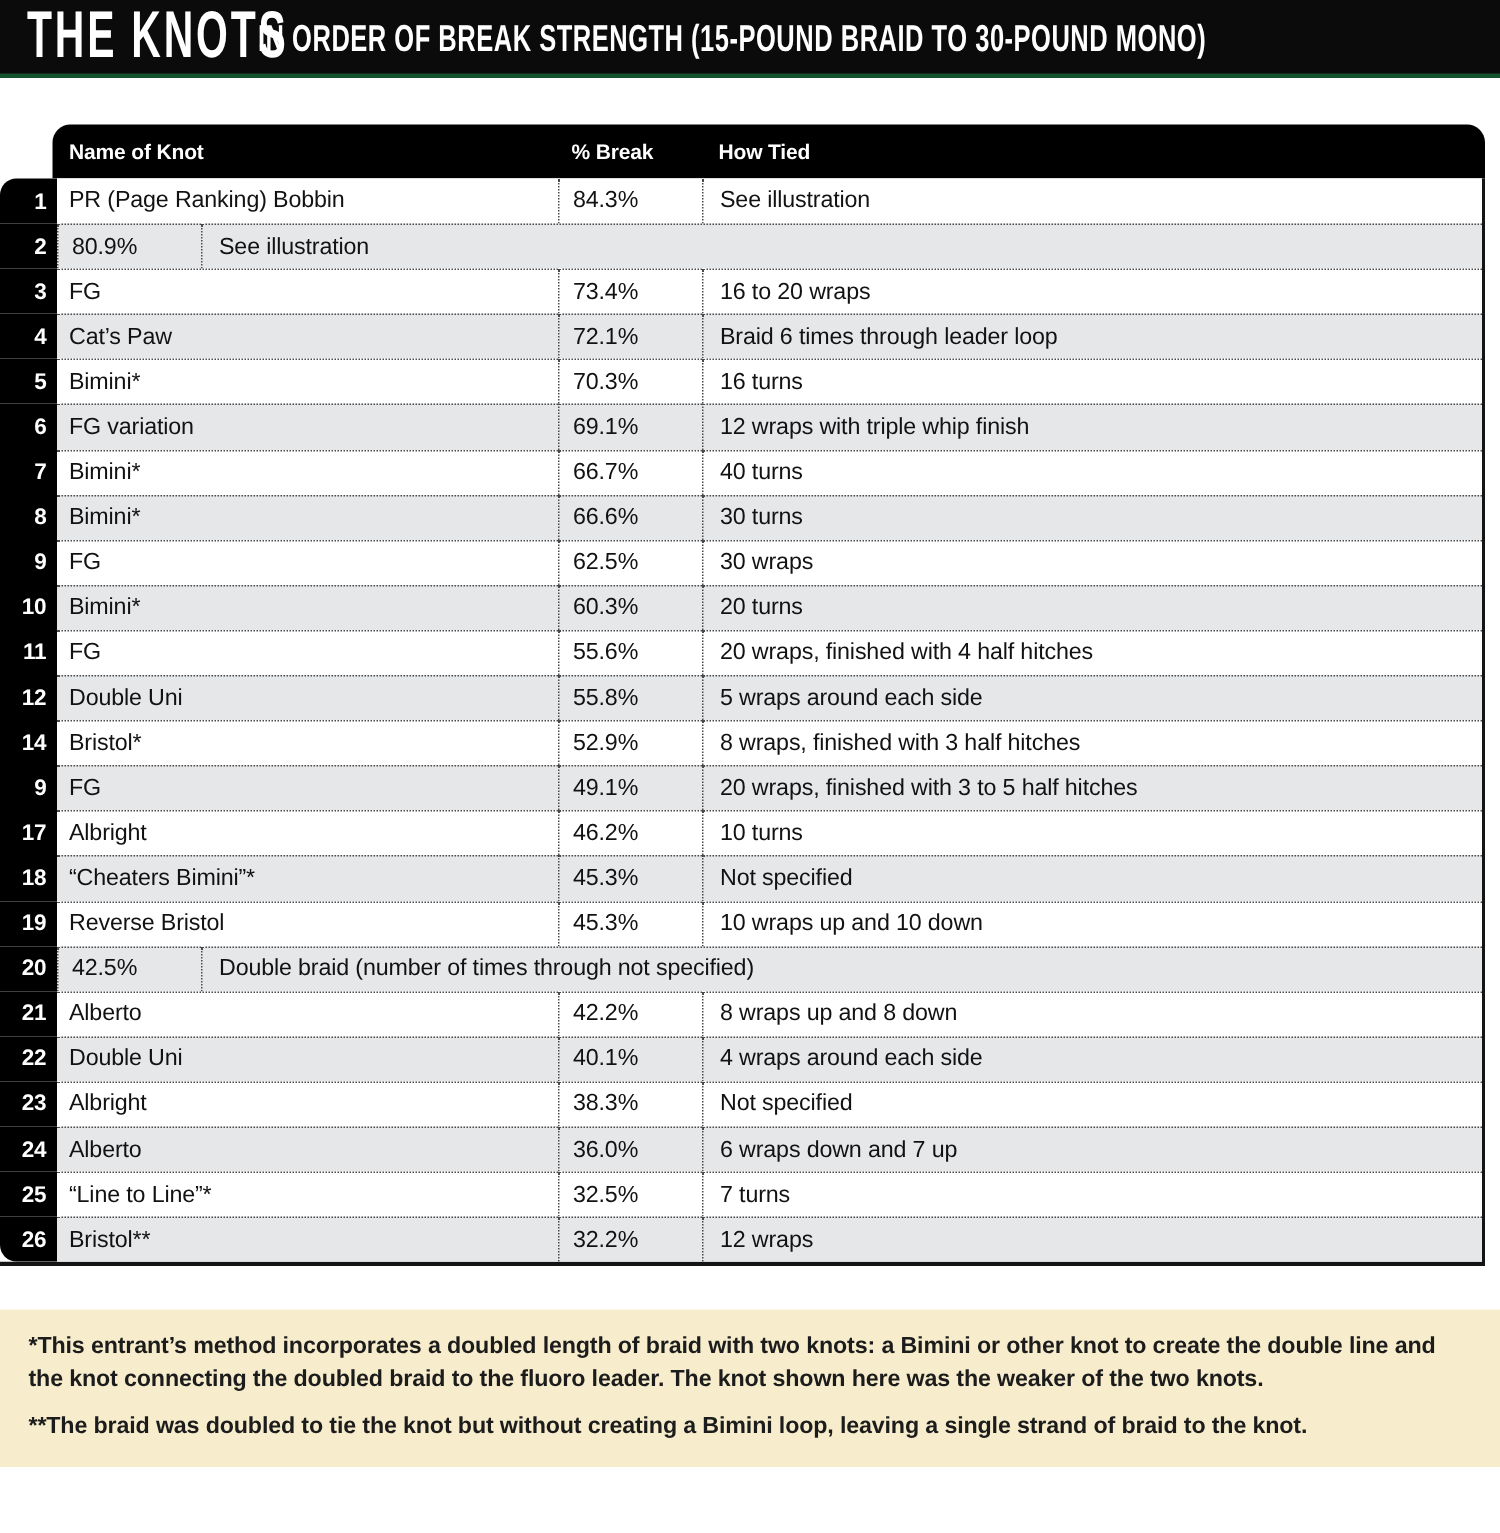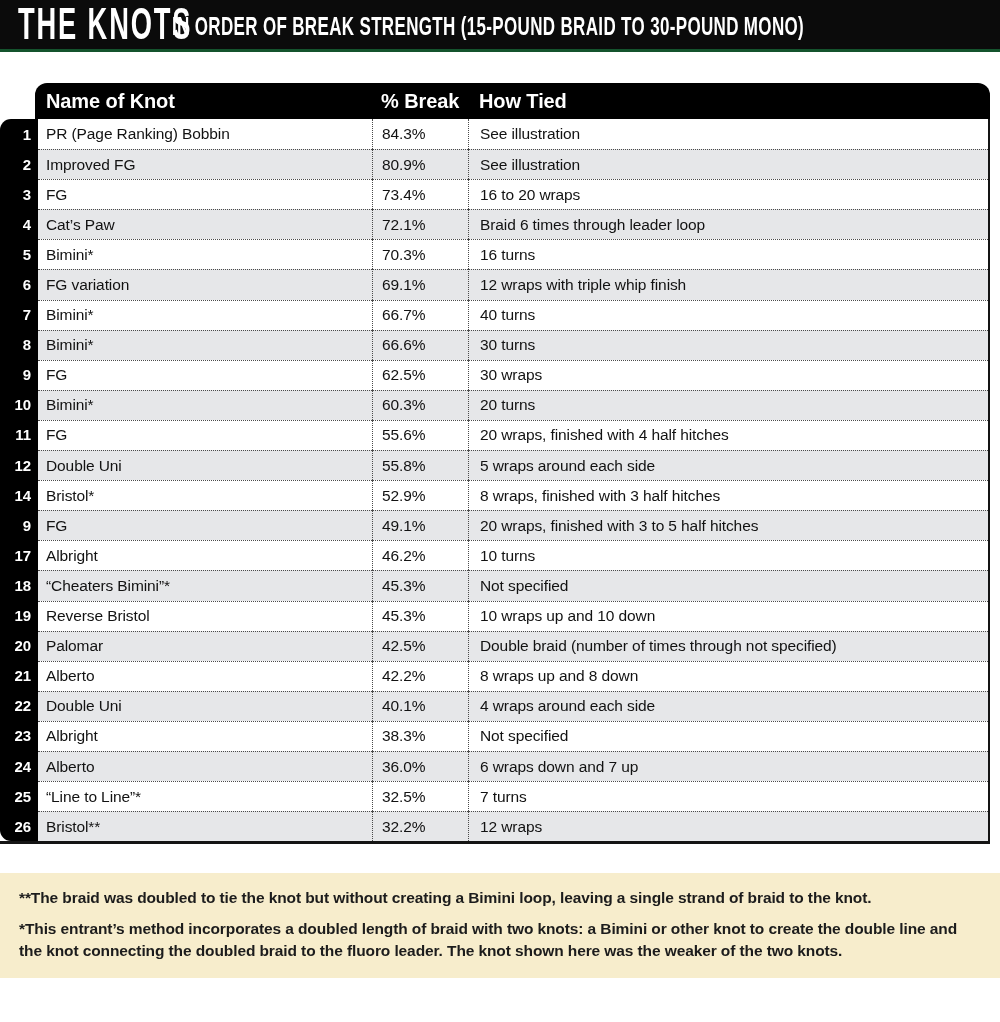--- a/index.html
+++ b/index.html
@@ -32,21 +32,21 @@
     letter-spacing: 0.5px; white-space: nowrap;
   }
 
   
   .table-area { margin-top: 31px; }
   .thead {
     margin-left: 35px; width: 955px; height: 36px;
     background: #000000;
     border-radius: 12px 12px 0 0;
     display: flex; align-items: center;
-    color: #ffffff; font-weight: 700; font-size: 20px;
+    color: #ffffff; font-weight: 700; font-size: 14px;
     letter-spacing: -0.1px;
   }
   .th-name  { width: 337px; padding-left: 11px; }
   .th-break { width: 96px;  padding-left: 9px;  }
   .th-how   { flex: 1;      padding-left: 11px; }
 
   .tbody {
     width: 990px;
     border-right: 2px solid #141414;
     border-bottom: 3px solid #141414;
@@ -102,21 +102,20 @@
   </div>
   <div class="tbody">
       <div class="row">
         <div class="cell num">1</div>
         <div class="cell name">PR (Page Ranking) Bobbin</div>
         <div class="cell pct">84.3%</div>
         <div class="cell how">See illustration</div>
       </div>
       <div class="row">
         <div class="cell num">2</div>
-        <div class="cell name">Improved FG</div>
         <div class="cell pct">80.9%</div>
         <div class="cell how">See illustration</div>
       </div>
       <div class="row">
         <div class="cell num">3</div>
         <div class="cell name">FG</div>
         <div class="cell pct">73.4%</div>
         <div class="cell how">16 to 20 wraps</div>
       </div>
       <div class="row">
@@ -198,21 +197,20 @@
         <div class="cell how">Not specified</div>
       </div>
       <div class="row">
         <div class="cell num">19</div>
         <div class="cell name">Reverse Bristol</div>
         <div class="cell pct">45.3%</div>
         <div class="cell how">10 wraps up and 10 down</div>
       </div>
       <div class="row">
         <div class="cell num">20</div>
-        <div class="cell name">Palomar</div>
         <div class="cell pct">42.5%</div>
         <div class="cell how">Double braid (number of times through not specified)</div>
       </div>
       <div class="row">
         <div class="cell num">21</div>
         <div class="cell name">Alberto</div>
         <div class="cell pct">42.2%</div>
         <div class="cell how">8 wraps up and 8 down</div>
       </div>
       <div class="row">
@@ -242,15 +240,15 @@
       <div class="row">
         <div class="cell num">26</div>
         <div class="cell name">Bristol**</div>
         <div class="cell pct">32.2%</div>
         <div class="cell how">12 wraps</div>
       </div>
     </div>
 </div>
 
 <div class="footnotes">
+  <p>*This entrant’s method incorporates a doubled length of braid with two knots: a Bimini or other knot to create the double line and the knot connecting the doubled braid to the fluoro leader. The knot shown here was the weaker of the two knots.</p>
   <p>**The braid was doubled to tie the knot but without creating a Bimini loop, leaving a single strand of braid to the knot.</p>
-  <p>*This entrant’s method incorporates a doubled length of braid with two knots: a Bimini or other knot to create the double line and the knot connecting the doubled braid to the fluoro leader. The knot shown here was the weaker of the two knots.</p>
 </div>
 
 </body></html>

